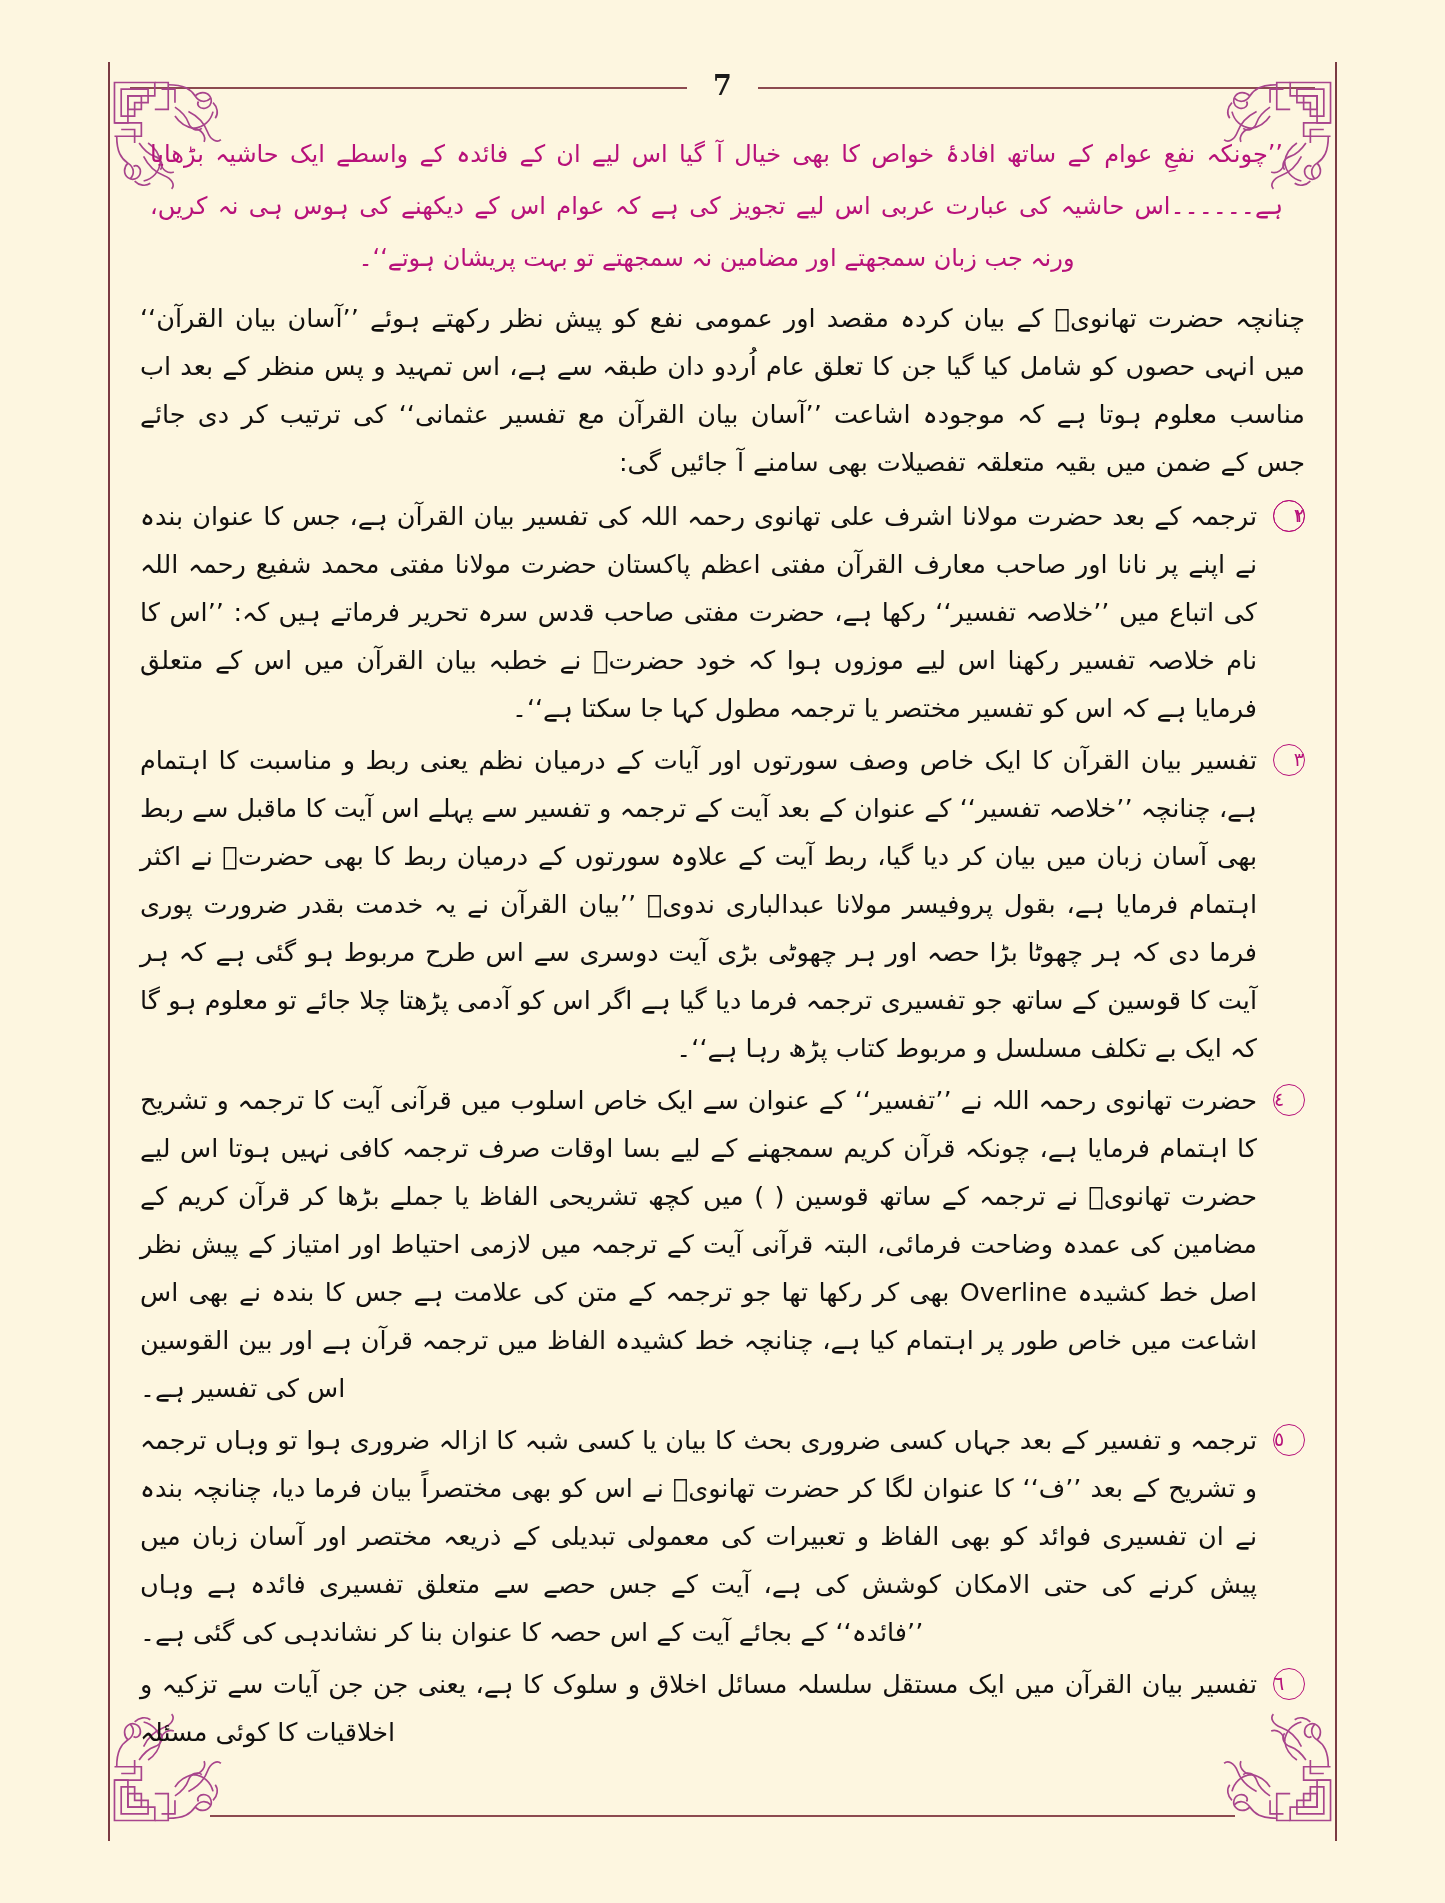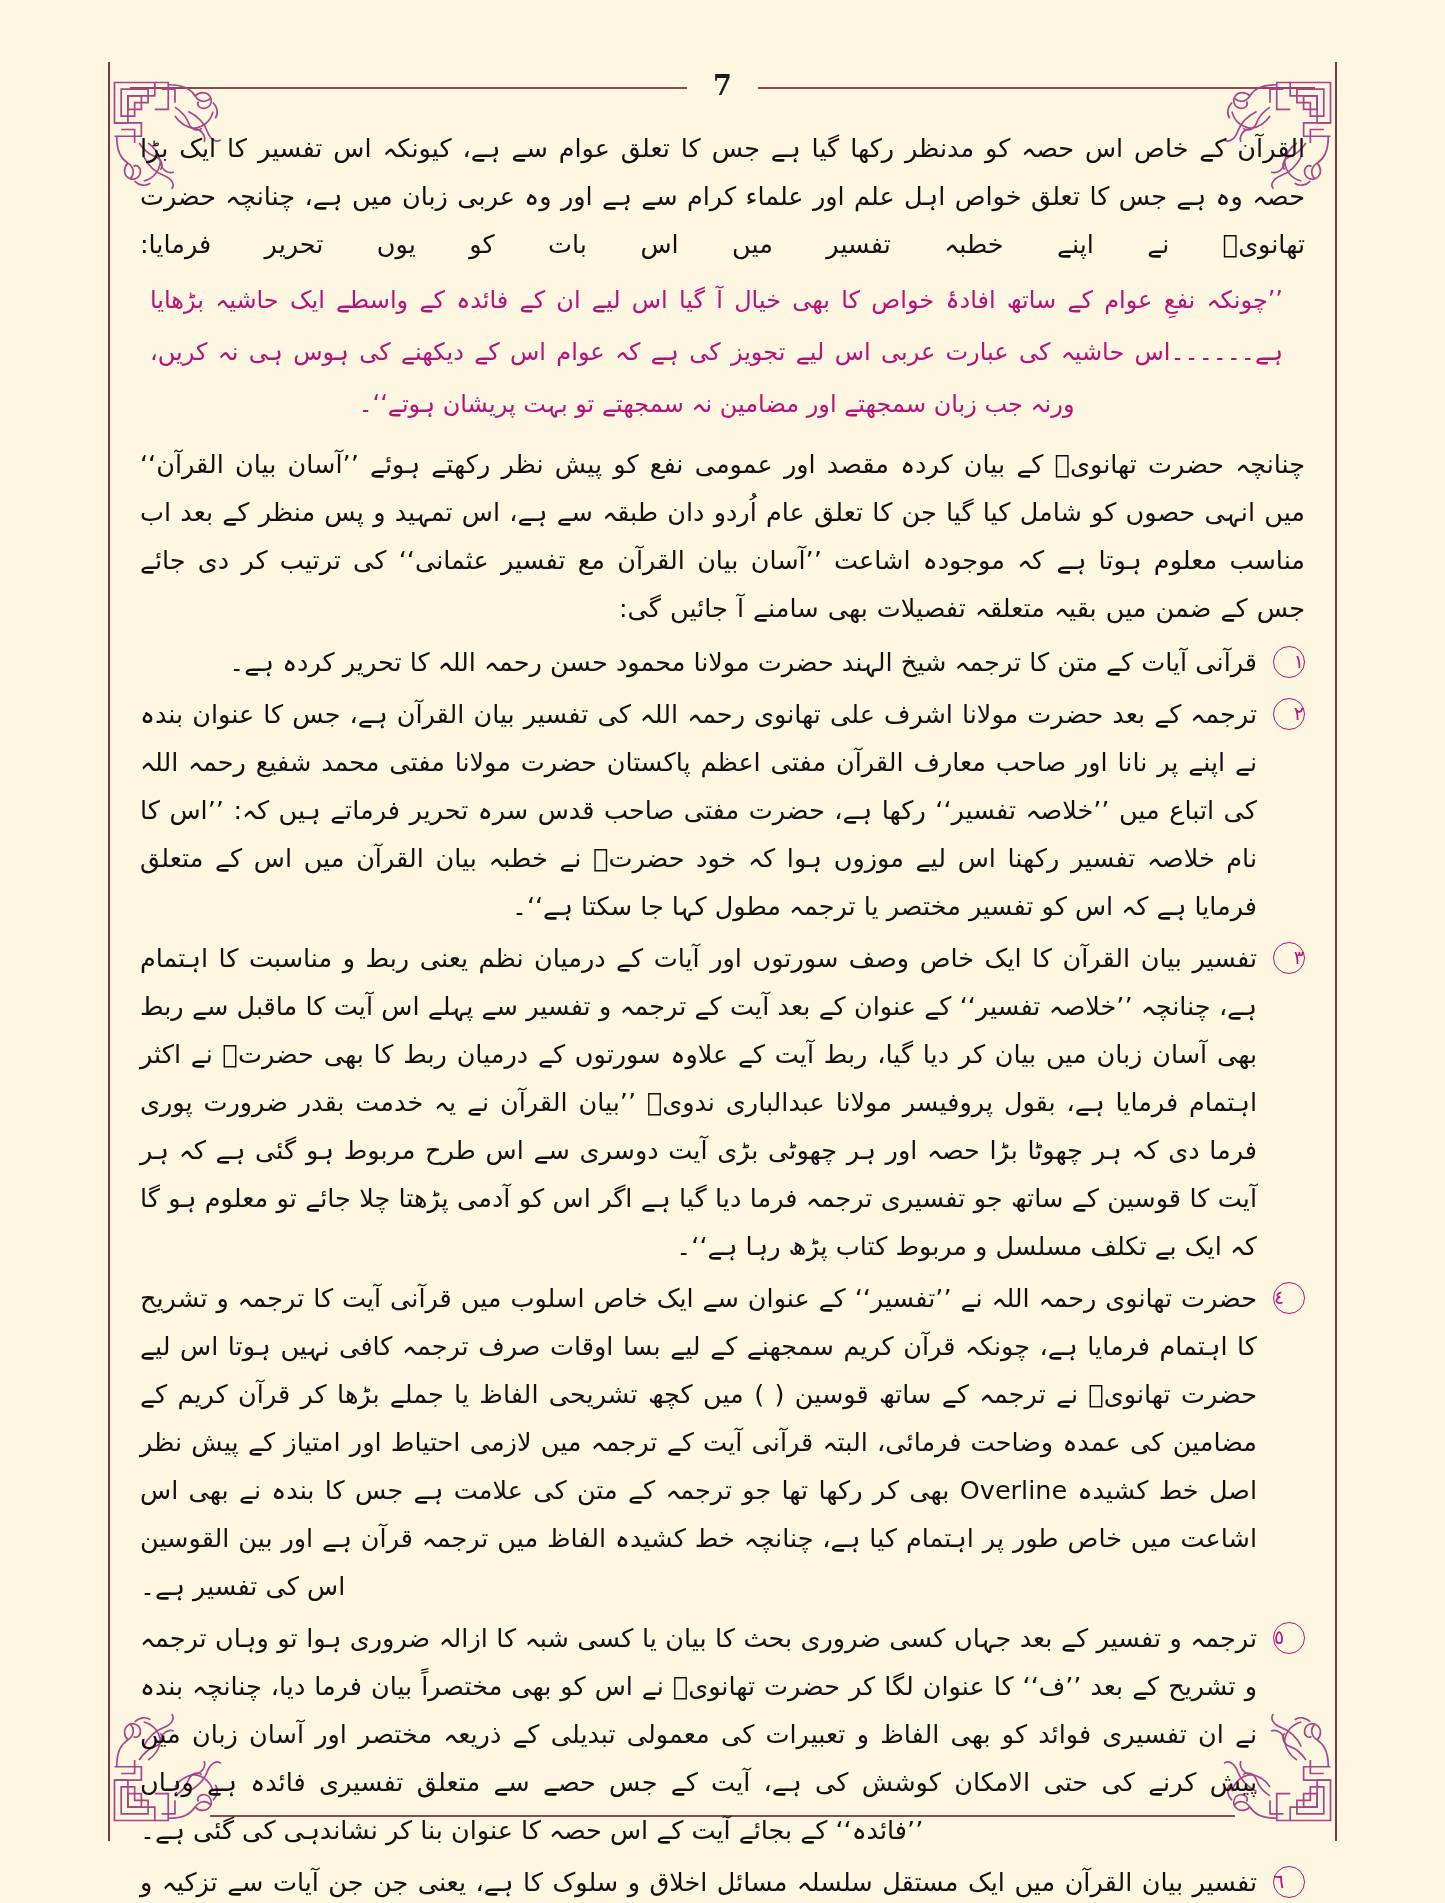--- a/index.html
+++ b/index.html
@@ -261,30 +261,28 @@
       <path d="M70 30 C78 34 84 40 87 48 C90 56 96 58 99 55"></path>
       <path d="M45 75 C44 84 38 90 30 92"></path>
       <path d="M75 45 C84 44 90 38 92 30"></path>
       <path d="M22 92 C26 96 32 97 36 94"></path>
       <path d="M92 22 C96 26 97 32 94 36"></path>
     </svg>
   </div>
 
   <div class="body">
 
-    <p class="para">القرآن کے خاص اس حصہ کو مدنظر رکھا گیا ہے جس کا تعلق عوام سے ہے، کیونکہ اس تفسیر کا ایک بڑا حصہ وہ ہے جس کا تعلق خواص اہل علم اور علماء کرام سے ہے اور وہ عربی زبان میں ہے، چنانچہ حضرت تھانویؒ نے اپنے خطبہ تفسیر میں اس بات کو یوں تحریر فرمایا:</p>
 
     <p class="quote">’’چونکہ نفعِ عوام کے ساتھ افادۂ خواص کا بھی خیال آ گیا اس لیے ان کے فائدہ کے واسطے ایک حاشیہ بڑھایا ہے۔۔۔۔۔۔اس حاشیہ کی عبارت عربی اس لیے تجویز کی ہے کہ عوام اس کے دیکھنے کی ہوس ہی نہ کریں، ورنہ جب زبان سمجھتے اور مضامین نہ سمجھتے تو بہت پریشان ہوتے‘‘۔</p>
 
     <p class="para last-right">چنانچہ حضرت تھانویؒ کے بیان کردہ مقصد اور عمومی نفع کو پیش نظر رکھتے ہوئے ’’آسان بیان القرآن‘‘ میں انہی حصوں کو شامل کیا گیا جن کا تعلق عام اُردو دان طبقہ سے ہے، اس تمہید و پس منظر کے بعد اب مناسب معلوم ہوتا ہے کہ موجودہ اشاعت ’’آسان بیان القرآن مع تفسیر عثمانی‘‘ کی ترتیب کر دی جائے جس کے ضمن میں بقیہ متعلقہ تفصیلات بھی سامنے آ جائیں گی:</p>
 
     <ul class="list">
       <li class="list-item la-right">
         <span class="marker">١</span>
-        <span>قرآنی آیات کے متن کا ترجمہ شیخ الہند حضرت مولانا محمود حسن رحمہ اللہ کا تحریر کردہ ہے۔</span>
       </li>
       <li class="list-item la-right">
         <span class="marker">٢</span>
         <span>ترجمہ کے بعد حضرت مولانا اشرف علی تھانوی رحمہ اللہ کی تفسیر بیان القرآن ہے، جس کا عنوان بندہ نے اپنے پر نانا اور صاحب معارف القرآن مفتی اعظم پاکستان حضرت مولانا مفتی محمد شفیع رحمہ اللہ کی اتباع میں ’’خلاصہ تفسیر‘‘ رکھا ہے، حضرت مفتی صاحب قدس سرہ تحریر فرماتے ہیں کہ: ’’اس کا نام خلاصہ تفسیر رکھنا اس لیے موزوں ہوا کہ خود حضرتؒ نے خطبہ بیان القرآن میں اس کے متعلق فرمایا ہے کہ اس کو تفسیر مختصر یا ترجمہ مطول کہا جا سکتا ہے‘‘۔</span>
       </li>
       <li class="list-item la-right">
         <span class="marker">٣</span>
         <span>تفسیر بیان القرآن کا ایک خاص وصف سورتوں اور آیات کے درمیان نظم یعنی ربط و مناسبت کا اہتمام ہے، چنانچہ ’’خلاصہ تفسیر‘‘ کے عنوان کے بعد آیت کے ترجمہ و تفسیر سے پہلے اس آیت کا ماقبل سے ربط بھی آسان زبان میں بیان کر دیا گیا، ربط آیت کے علاوہ سورتوں کے درمیان ربط کا بھی حضرتؒ نے اکثر اہتمام فرمایا ہے، بقول پروفیسر مولانا عبدالباری ندویؒ ’’بیان القرآن نے یہ خدمت بقدر ضرورت پوری فرما دی کہ ہر چھوٹا بڑا حصہ اور ہر چھوٹی بڑی آیت دوسری سے اس طرح مربوط ہو گئی ہے کہ ہر آیت کا قوسین کے ساتھ جو تفسیری ترجمہ فرما دیا گیا ہے اگر اس کو آدمی پڑھتا چلا جائے تو معلوم ہو گا کہ ایک بے تکلف مسلسل و مربوط کتاب پڑھ رہا ہے‘‘۔</span>
       </li>
       <li class="list-item la-left">

